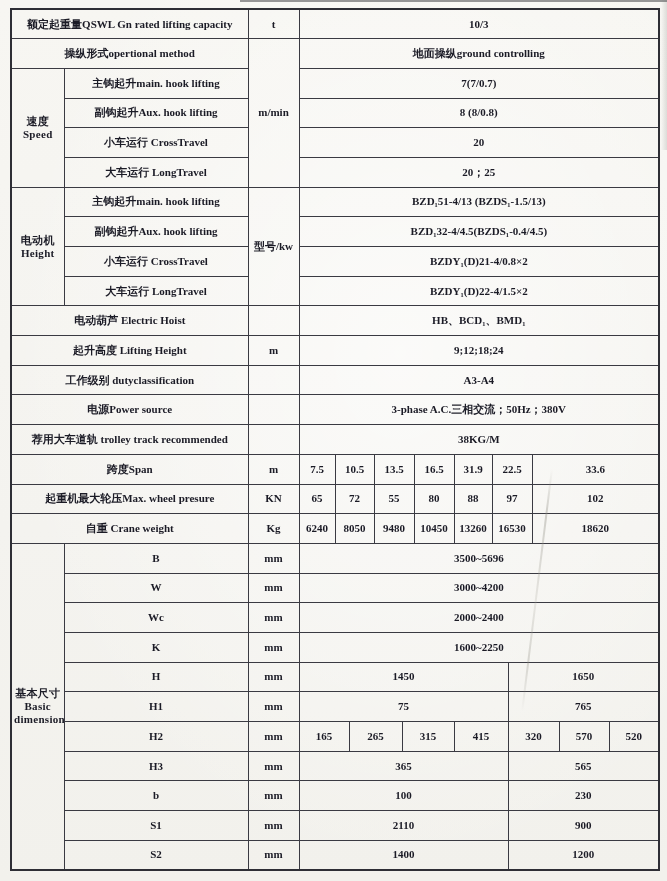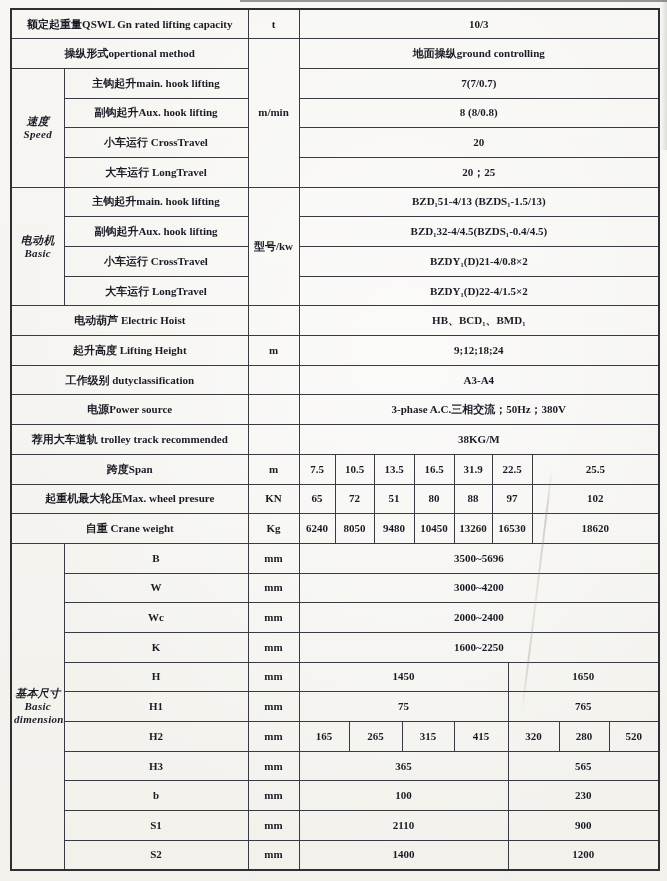--- a/index.html
+++ b/index.html
@@ -23,21 +23,21 @@
   }
   #spec td{
     border:1px solid #3a3a42;
     padding:0 2px;
     text-align:center;vertical-align:middle;
     color:#1b1b26;font-weight:bold;
     font-size:11px;line-height:1.18;
     overflow:hidden;white-space:nowrap;
   }
   #spec tr{height:29.7px;}
-  .c-group{white-space:pre-line !important;font-size:11px;letter-spacing:.3px;font-style:italic;}
+  .c-group{white-space:pre-line !important;font-size:11px;letter-spacing:.3px;}
   .c-label{font-size:11px;}
   .c-sublabel{font-size:11px;}
   .c-unit{font-size:11.5px;}
   .c-value{font-size:11.5px;}
   
   .artifact{position:absolute;pointer-events:none;}
   .fold{
     left:536px;top:468px;width:2px;height:245px;
     background:linear-gradient(180deg,rgba(140,138,128,0) 0%,rgba(140,138,128,.38) 18%,rgba(170,168,158,.22) 55%,rgba(140,138,128,.30) 80%,rgba(140,138,128,0) 100%);
     transform:rotate(7deg);
@@ -97,21 +97,21 @@
         <tr>
           <td class="c-sublabel">小车运行 CrossTravel</td>
           <td colspan="12" class="c-value">20</td>
         </tr>
         <tr>
           <td class="c-sublabel">大车运行 LongTravel</td>
           <td colspan="12" class="c-value">20；25</td>
         </tr>
         <tr>
           <td rowspan="4" class="c-group">电动机
-Basic</td>
+Height</td>
           <td class="c-sublabel">主钩起升main. hook lifting</td>
           <td rowspan="4" class="c-unit">型号/kw</td>
           <td colspan="12" class="c-value">BZD₁51-4/13 (BZDS₁-1.5/13)</td>
         </tr>
         <tr>
           <td class="c-sublabel">副钩起升Aux. hook lifting</td>
           <td colspan="12" class="c-value">BZD₁32-4/4.5(BZDS₁-0.4/4.5)</td>
         </tr>
         <tr>
           <td class="c-sublabel">小车运行 CrossTravel</td>
@@ -148,28 +148,28 @@
         </tr>
         <tr>
           <td colspan="2" class="c-label">跨度Span</td>
           <td class="c-unit">m</td>
           <td colspan="1" class="c-value">7.5</td>
           <td colspan="2" class="c-value">10.5</td>
           <td colspan="2" class="c-value">13.5</td>
           <td colspan="1" class="c-value">16.5</td>
           <td colspan="1" class="c-value">31.9</td>
           <td colspan="2" class="c-value">22.5</td>
-          <td colspan="3" class="c-value">25.5</td>
+          <td colspan="3" class="c-value">33.6</td>
         </tr>
         <tr>
           <td colspan="2" class="c-label">起重机最大轮压Max. wheel presure</td>
           <td class="c-unit">KN</td>
           <td colspan="1" class="c-value">65</td>
           <td colspan="2" class="c-value">72</td>
-          <td colspan="2" class="c-value">51</td>
+          <td colspan="2" class="c-value">55</td>
           <td colspan="1" class="c-value">80</td>
           <td colspan="1" class="c-value">88</td>
           <td colspan="2" class="c-value">97</td>
           <td colspan="3" class="c-value">102</td>
         </tr>
         <tr>
           <td colspan="2" class="c-label">自重 Crane weight</td>
           <td class="c-unit">Kg</td>
           <td colspan="1" class="c-value">6240</td>
           <td colspan="2" class="c-value">8050</td>
@@ -215,21 +215,21 @@
           <td colspan="4" class="c-value">765</td>
         </tr>
         <tr>
           <td class="c-sublabel">H2</td>
           <td class="c-unit">mm</td>
           <td colspan="2" class="c-value">165</td>
           <td colspan="2" class="c-value">265</td>
           <td colspan="2" class="c-value">315</td>
           <td colspan="2" class="c-value">415</td>
           <td colspan="2" class="c-value">320</td>
-          <td colspan="1" class="c-value">280</td>
+          <td colspan="1" class="c-value">570</td>
           <td colspan="1" class="c-value">520</td>
         </tr>
         <tr>
           <td class="c-sublabel">H3</td>
           <td class="c-unit">mm</td>
           <td colspan="8" class="c-value">365</td>
           <td colspan="4" class="c-value">565</td>
         </tr>
         <tr>
           <td class="c-sublabel">b</td>

